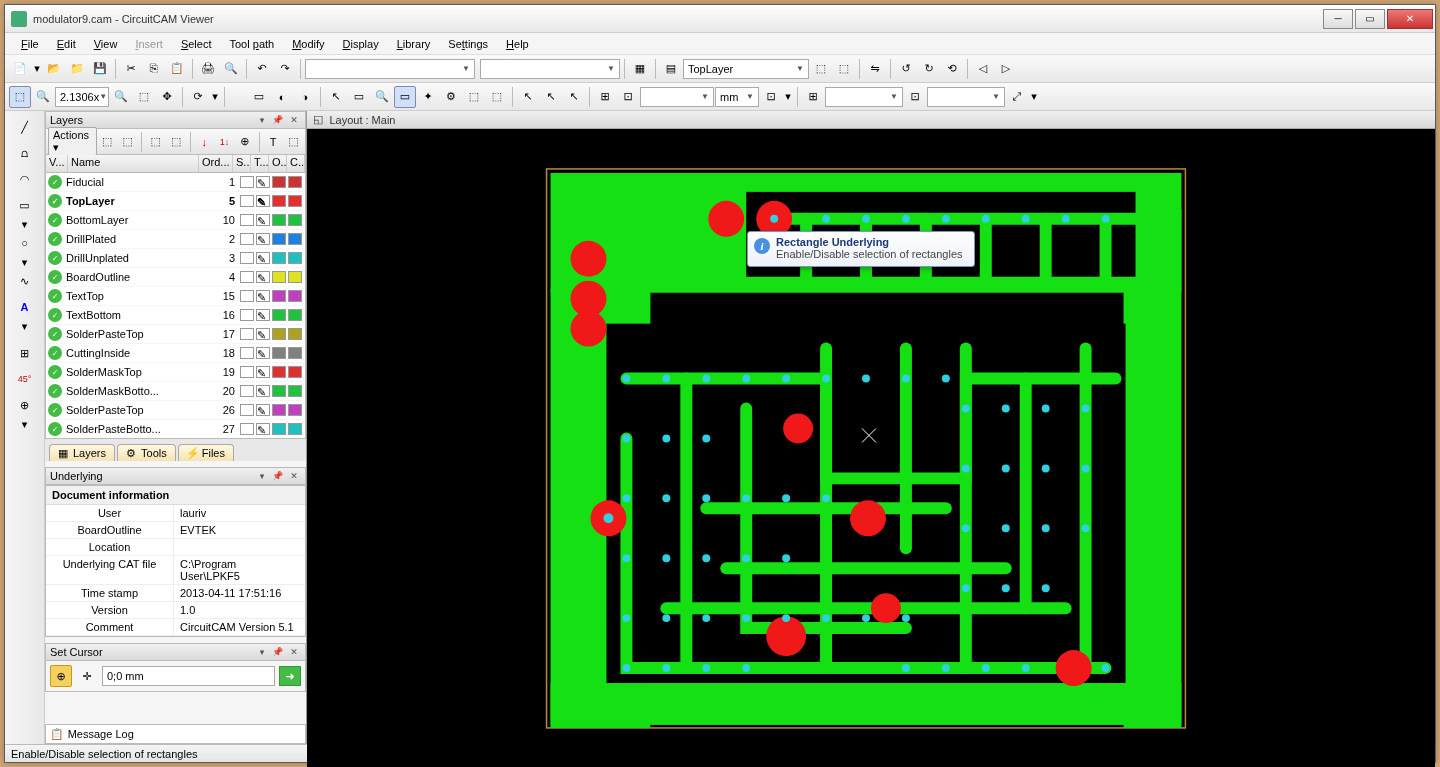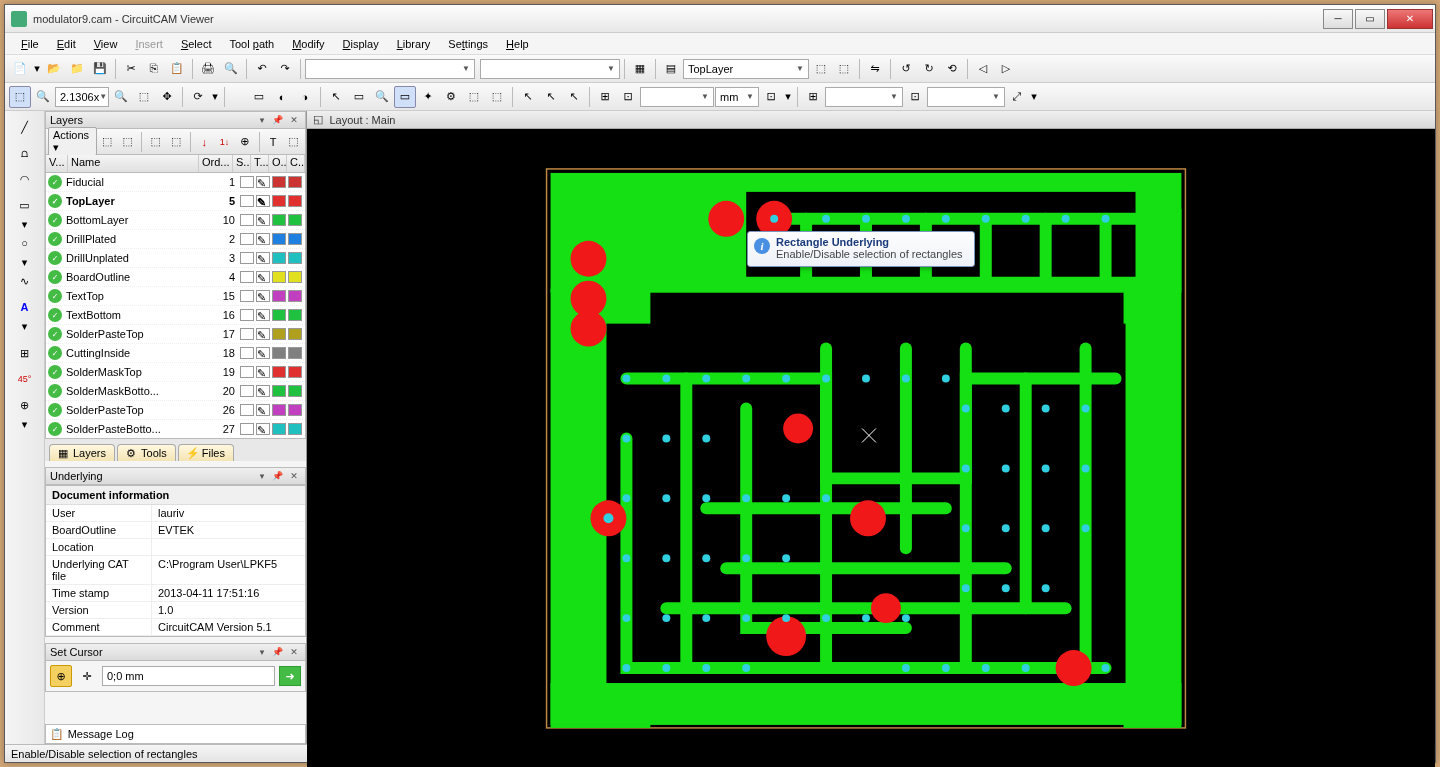--- a/index.html
+++ b/index.html
@@ -38,21 +38,21 @@
 .layer-row .chk { width:14px;height:14px;border-radius:7px;background:#4b4;margin-right:2px;display:flex;align-items:center;justify-content:center;color:#fff;font-size:8px;}
 .layer-row .nm { flex:1; padding-left:2px; overflow:hidden; white-space:nowrap;}
 .layer-row .ord { width:24px; text-align:right; padding-right:4px;}
 .layer-row .mini { width:14px;height:12px;margin:0 1px;border:1px solid #999;}
 .tabs { height:22px; display:flex; align-items:flex-end; padding-left:4px; background:#e8e8e8;}
 .tab { padding:2px 8px; border:1px solid #aaa; border-bottom:none; background:linear-gradient(#fff8e0,#f4e4b4); border-radius:4px 4px 0 0; margin-right:2px; display:flex;align-items:center;gap:3px;font-size:11px;}
 .tab .ticon{width:12px;height:12px;}
 .props { border:1px solid #bbb; background:#fff; }
 .props-head { background:#f0f0f0; font-weight:bold; padding:3px 6px; border-bottom:1px solid #ddd;}
 .prop-row { display:flex; border-bottom:1px solid #eee;}
-.prop-row .k { width:106px; padding:2px 6px; border-right:1px solid #eee;}
+.prop-row .k { width:128px; padding:2px 16px; border-right:1px solid #eee;text-align:center;}
 .prop-row .v { flex:1; padding:2px 6px;}
 .set-cursor { display:flex; align-items:center; gap:4px; padding:4px; border:1px solid #bbb; border-top:none;}
 .set-cursor input { flex:1; height:20px; border:1px solid #aaa; padding:0 4px;}
 .go-btn { width:22px;height:20px;background:#4b4;border:1px solid #393;color:#fff;display:flex;align-items:center;justify-content:center;}
 .msglog { height:20px; border:1px solid #bbb; background:#fff; display:flex;align-items:center;padding:0 4px;gap:4px;margin-top:auto;}
 .canvas-area { flex:1; position:relative; background:#000; }
 .canvas-title { position:absolute; left:0; top:0; right:0; height:18px; background:linear-gradient(#f0f0f0,#d8d8d8); border-bottom:1px solid #aaa; display:flex;align-items:center;padding:0 6px;font-size:11px;color:#333;z-index:5;}
 .pcb-svg { position:absolute; left:0; top:18px; right:0; bottom:0;}
 .tooltip { position:absolute; left:440px; top:120px; width:228px; background:linear-gradient(#fdfdfd,#eef2f8); border:1px solid #7a96bf; border-radius:3px; padding:4px 6px 6px 28px; box-shadow:2px 2px 4px rgba(0,0,0,0.3); z-index:10;}
 .tooltip .ttl { font-weight:bold; color:#1a3a7a; font-size:11px;}

